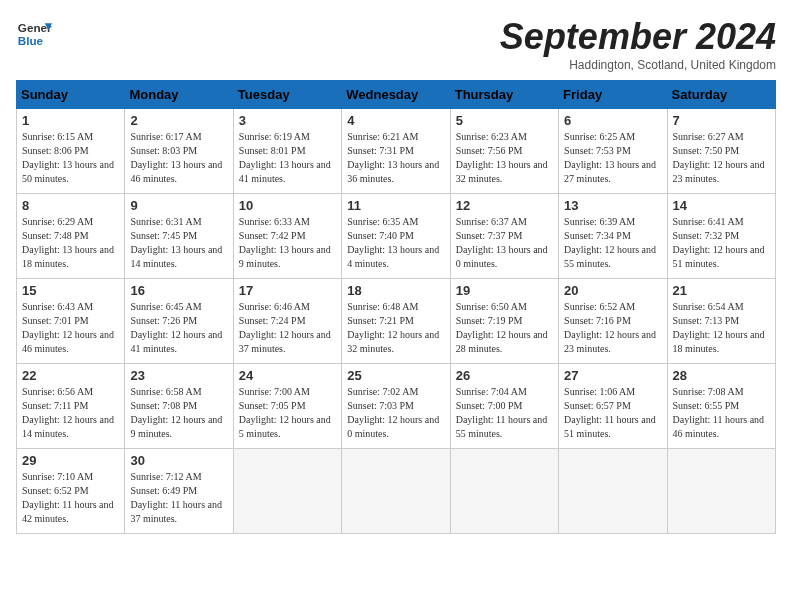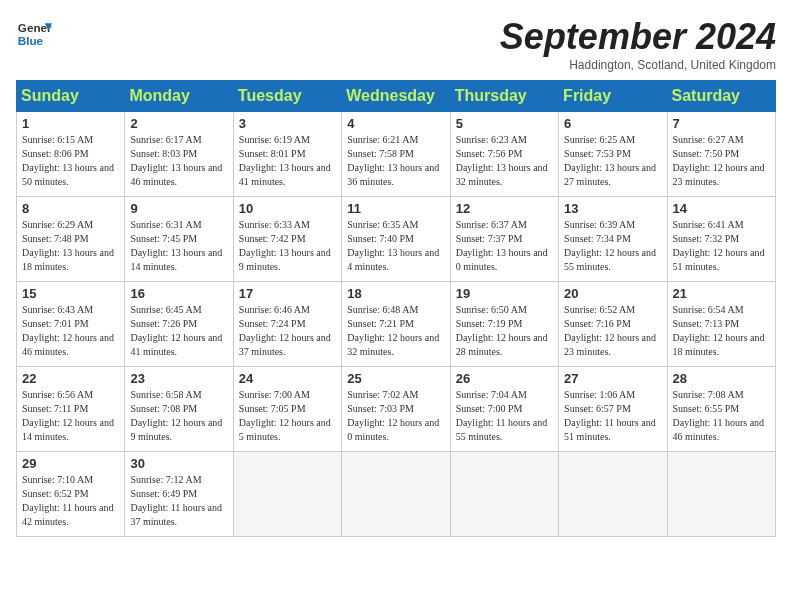--- a/index.html
+++ b/index.html
@@ -38,22 +38,22 @@
       font-size: 12px;
       color: #555;
     }
     table {
       width: 100%;
       border-collapse: collapse;
       table-layout: fixed;
     }
     th {
       background: #1a6fba;
-      color: #bef264;
-      font-size: 16px;
+      color: #000000;
+      font-size: 13px;
       font-weight: bold;
       padding: 6px 4px;
       text-align: left;
       border: 1px solid #1a6fba;
     }
     td {
       border: 1px solid #ccc;
       vertical-align: top;
       padding: 4px 5px;
       font-size: 10.5px;
@@ -133,21 +133,21 @@
           <div class="day-info">
             <span>Sunrise: 6:19 AM</span><br>
             <span>Sunset: 8:01 PM</span><br>
             <span>Daylight: 13 hours and 41 minutes.</span>
           </div>
         </td>
         <td>
           <span class="day-num">4</span>
           <div class="day-info">
             <span>Sunrise: 6:21 AM</span><br>
-            <span>Sunset: 7:58 PM</span><br>
+            <span>Sunset: 7:31 PM</span><br>
             <span>Daylight: 13 hours and 36 minutes.</span>
           </div>
         </td>
         <td>
           <span class="day-num">5</span>
           <div class="day-info">
             <span>Sunrise: 6:23 AM</span><br>
             <span>Sunset: 7:56 PM</span><br>
             <span>Daylight: 13 hours and 32 minutes.</span>
           </div>

